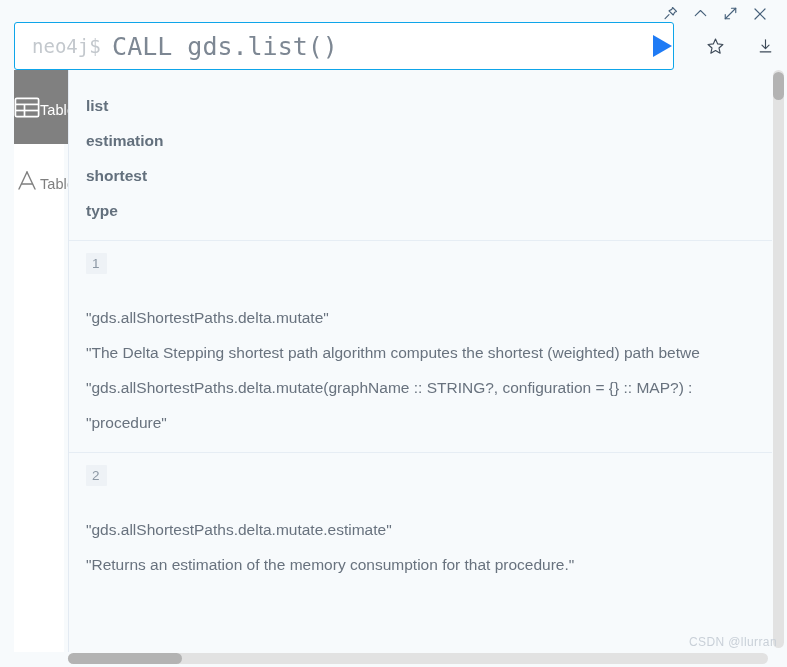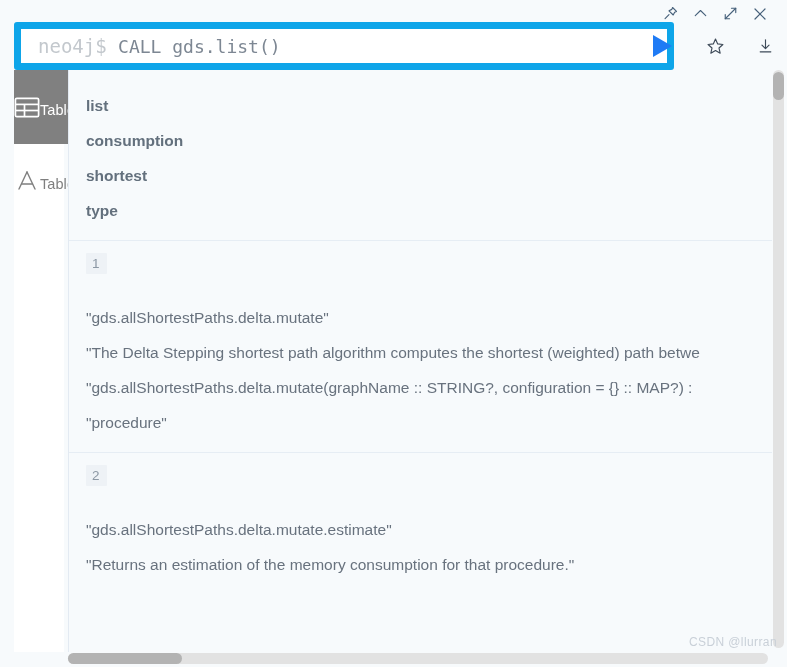--- a/index.html
+++ b/index.html
@@ -57,38 +57,38 @@
     width: 758px;
     height: 48px;
     box-sizing: border-box;
   }
   .editor-box {
     position: absolute;
     top: 0; left: 0;
     width: 660px;
     height: 48px;
     background: #ffffff;
-    border: 7px solid #0ea5e9;
+    border: 1px solid #0ea5e9;
     border-radius: 3px;
     box-sizing: border-box;
     display: flex;
     align-items: center;
     padding-left: 17px;
     overflow: hidden;
   }
   .prompt {
     font-family: "DejaVu Sans Mono", "Liberation Mono", monospace;
     font-size: 19px;
     color: #c3c8cd;
     letter-spacing: 0px;
     white-space: pre;
   }
   .query-text {
     font-family: "DejaVu Sans Mono", "Liberation Mono", monospace;
-    font-size: 18px;
+    font-size: 25px;
     color: #7d8793;
     letter-spacing: 0px;
     white-space: pre;
   }
 
   .editor-actions {
     position: absolute;
     top: 0;
     left: 620px;
     height: 48px;
@@ -345,21 +345,21 @@
         <span class="vlabel">Table</span>
       </div>
 
     </div>
 
     <div class="result-panel">
       <div class="result-inner">
 
         <div class="hdr-block">
           <div class="hdr-cell">list</div>
-          <div class="hdr-cell">consumption</div>
+          <div class="hdr-cell">estimation</div>
           <div class="hdr-cell">shortest</div>
           <div class="hdr-cell">type</div>
         </div>
 
         <div class="row-block">
           <span class="row-num">1</span>
           <div class="cell-list">
             <div class="cell">"gds.allShortestPaths.delta.mutate"</div>
             <div class="cell">"The Delta Stepping shortest path algorithm computes the shortest (weighted) path betwe</div>
             <div class="cell">"gds.allShortestPaths.delta.mutate(graphName :: STRING?, configuration = {} :: MAP?) :</div>

